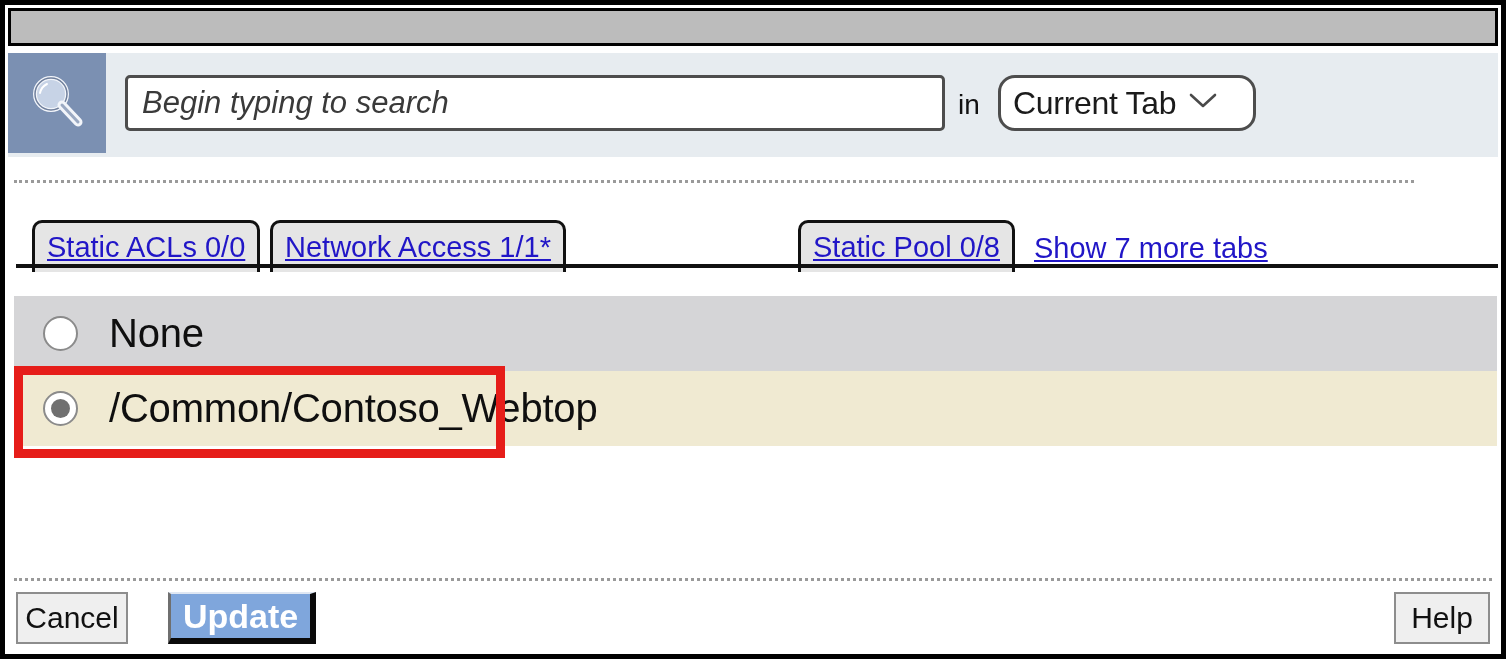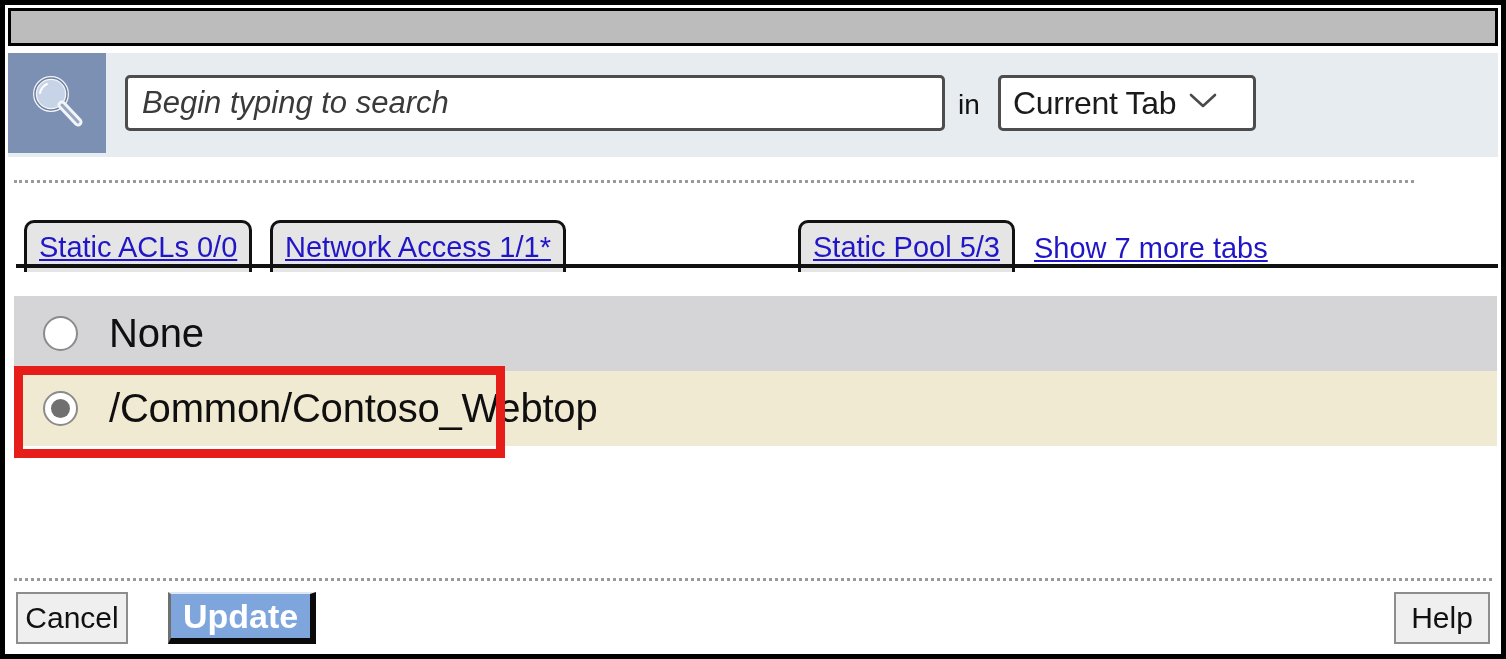--- a/index.html
+++ b/index.html
@@ -82,21 +82,21 @@
     left: 950px; top: 36px;
     font-size: 28px;
     color: #111111;
   }
   .scope-select {
     position: absolute;
     left: 990px; top: 22px;
     width: 258px; height: 56px;
     background: #ffffff;
     border: 3px solid #4d4d4d;
-    border-radius: 5px;
+    border-radius: 17px;
     box-sizing: border-box;
     display: flex;
     align-items: center;
     padding: 8px 12px;
   }
   .scope-select .scope-text {
     font-size: 32px;
     color: #1b1b1b;
     letter-spacing: -0.3px;
   }
@@ -305,28 +305,28 @@
         <svg width="30" height="18" viewBox="0 0 30 18" xmlns="http://www.w3.org/2000/svg">
           <path d="M3 3 L15 14 L27 3" fill="none" stroke="#4a4a4a" stroke-width="2.6" stroke-linecap="round" stroke-linejoin="round"></path>
         </svg>
       </span>
     </div>
   </div>
 
   <div class="dotted-sep" id="sep-top"></div>
 
   <div class="tab-strip">
-    <div class="tab" id="tab-0" style="left:16px;justify-content:center;">
+    <div class="tab" id="tab-0" style="left:24px;justify-content:center;">
       <span class="tab-link">Static ACLs 0/0</span>
     </div>
     <div class="tab" id="tab-1" style="left:262px;">
       <span class="tab-link">Network Access 1/1*</span>
     </div>
     <div class="tab" id="tab-3" style="left:790px;">
-      <span class="tab-link">Static Pool 5/3</span>
+      <span class="tab-link">Static Pool 0/8</span>
     </div>
     <span class="show-more" style="left:1026px;">Show 7 more tabs</span>
   </div>
   <div class="tab-baseline"></div>
   <div class="left-notch"></div>
 
   <div class="rows-area">
 
     <div class="opt-row" id="row-none">
       <span class="radio"></span>

